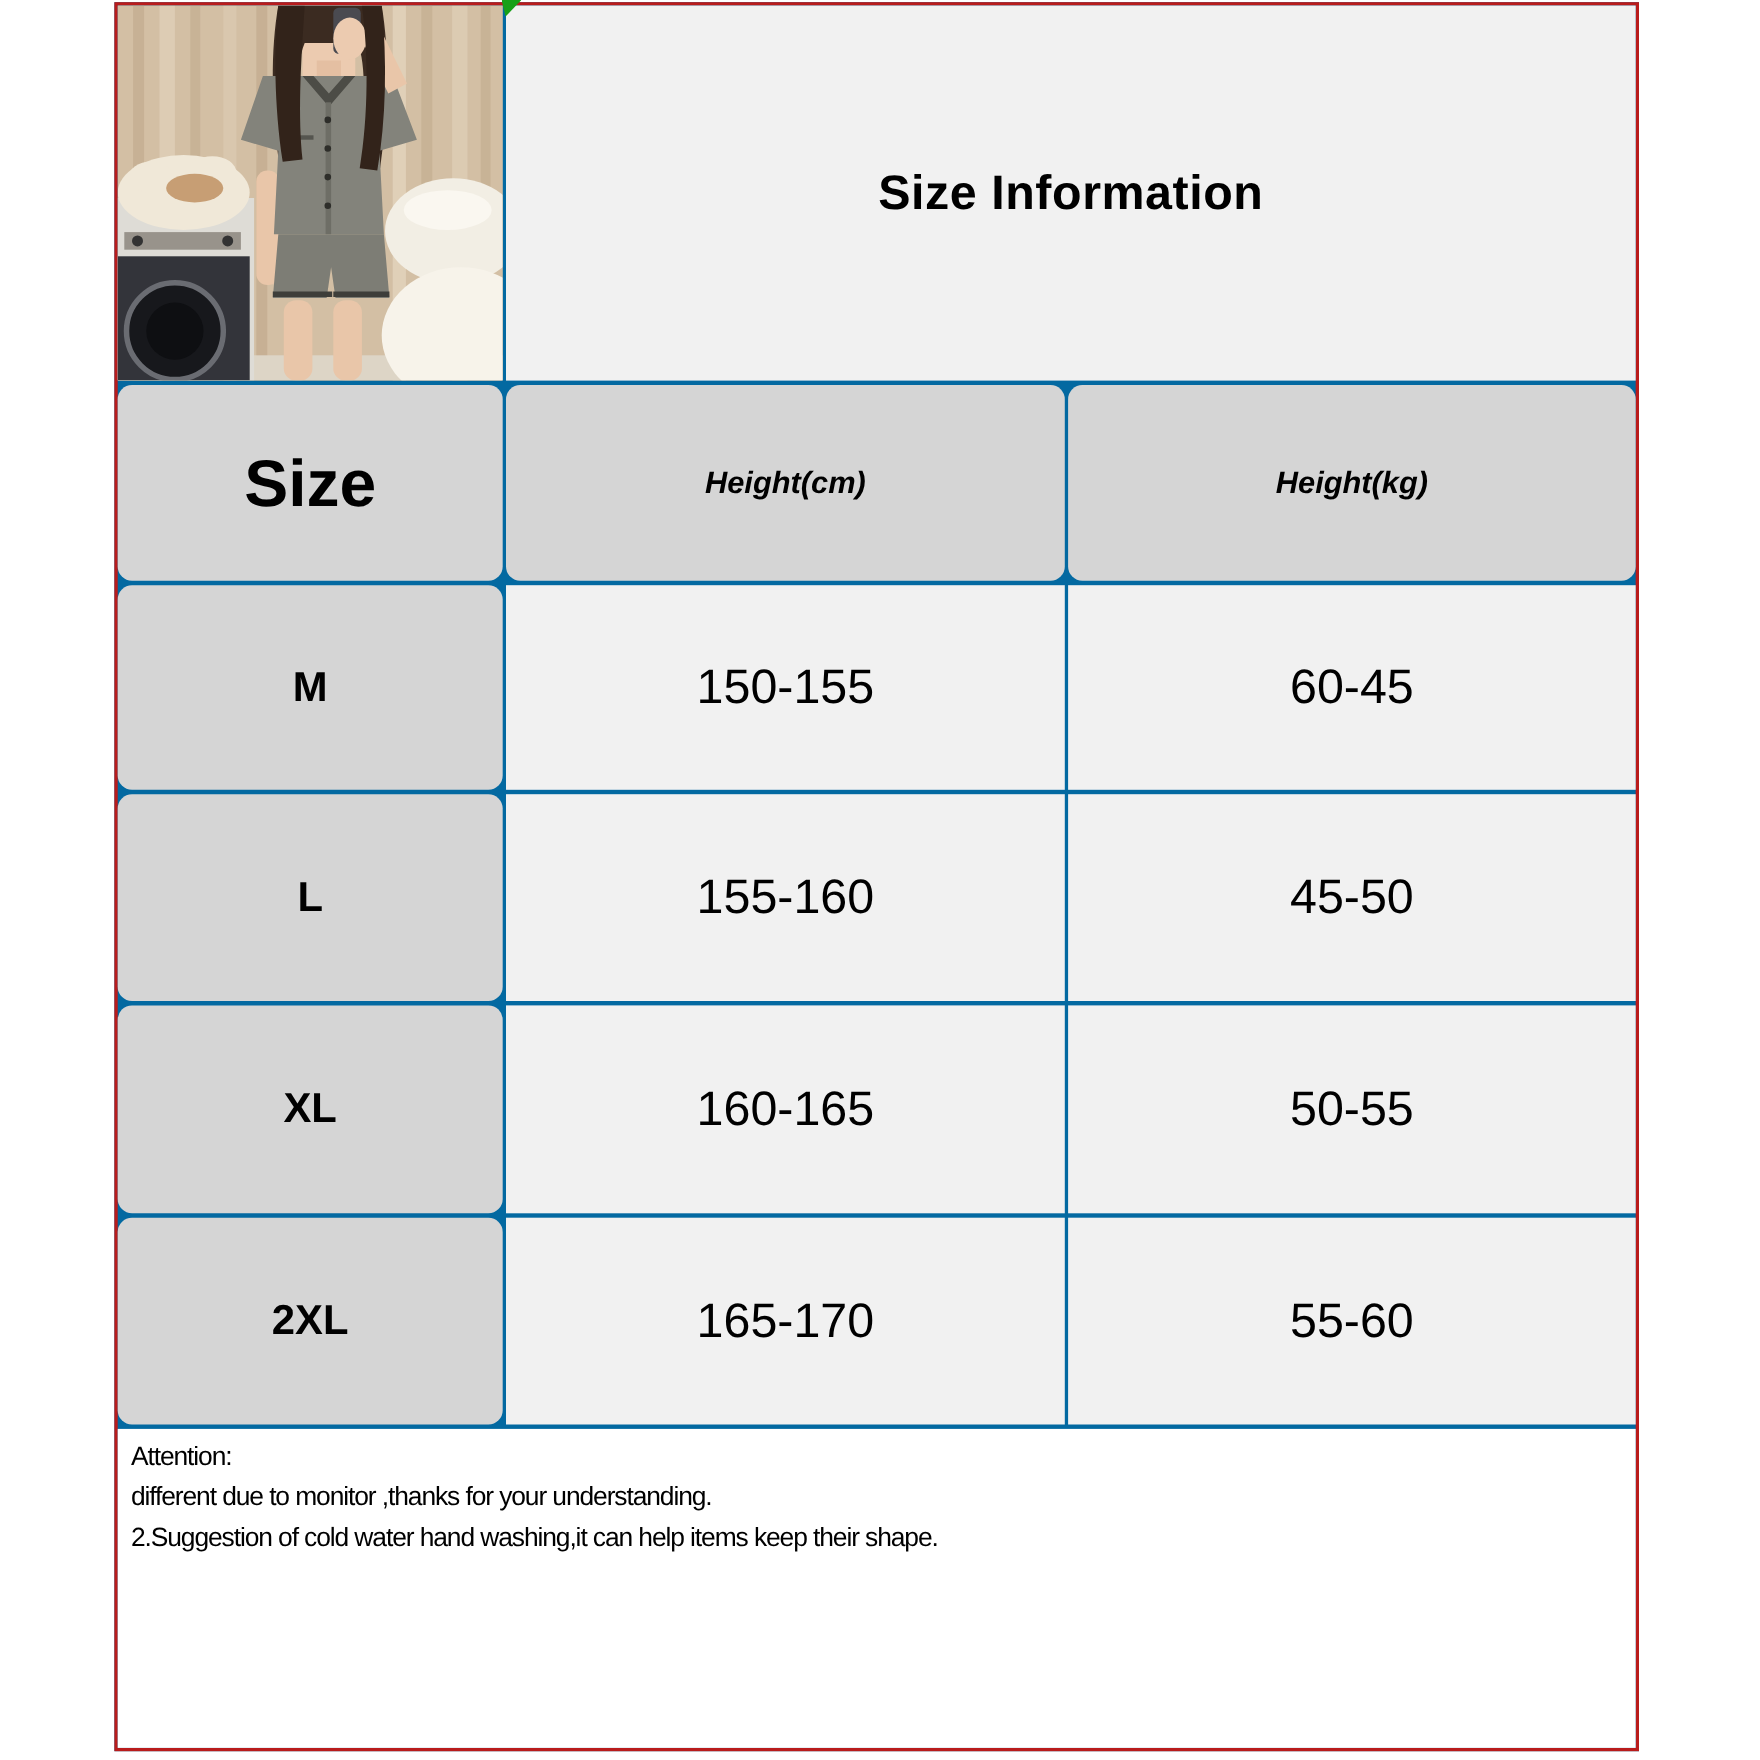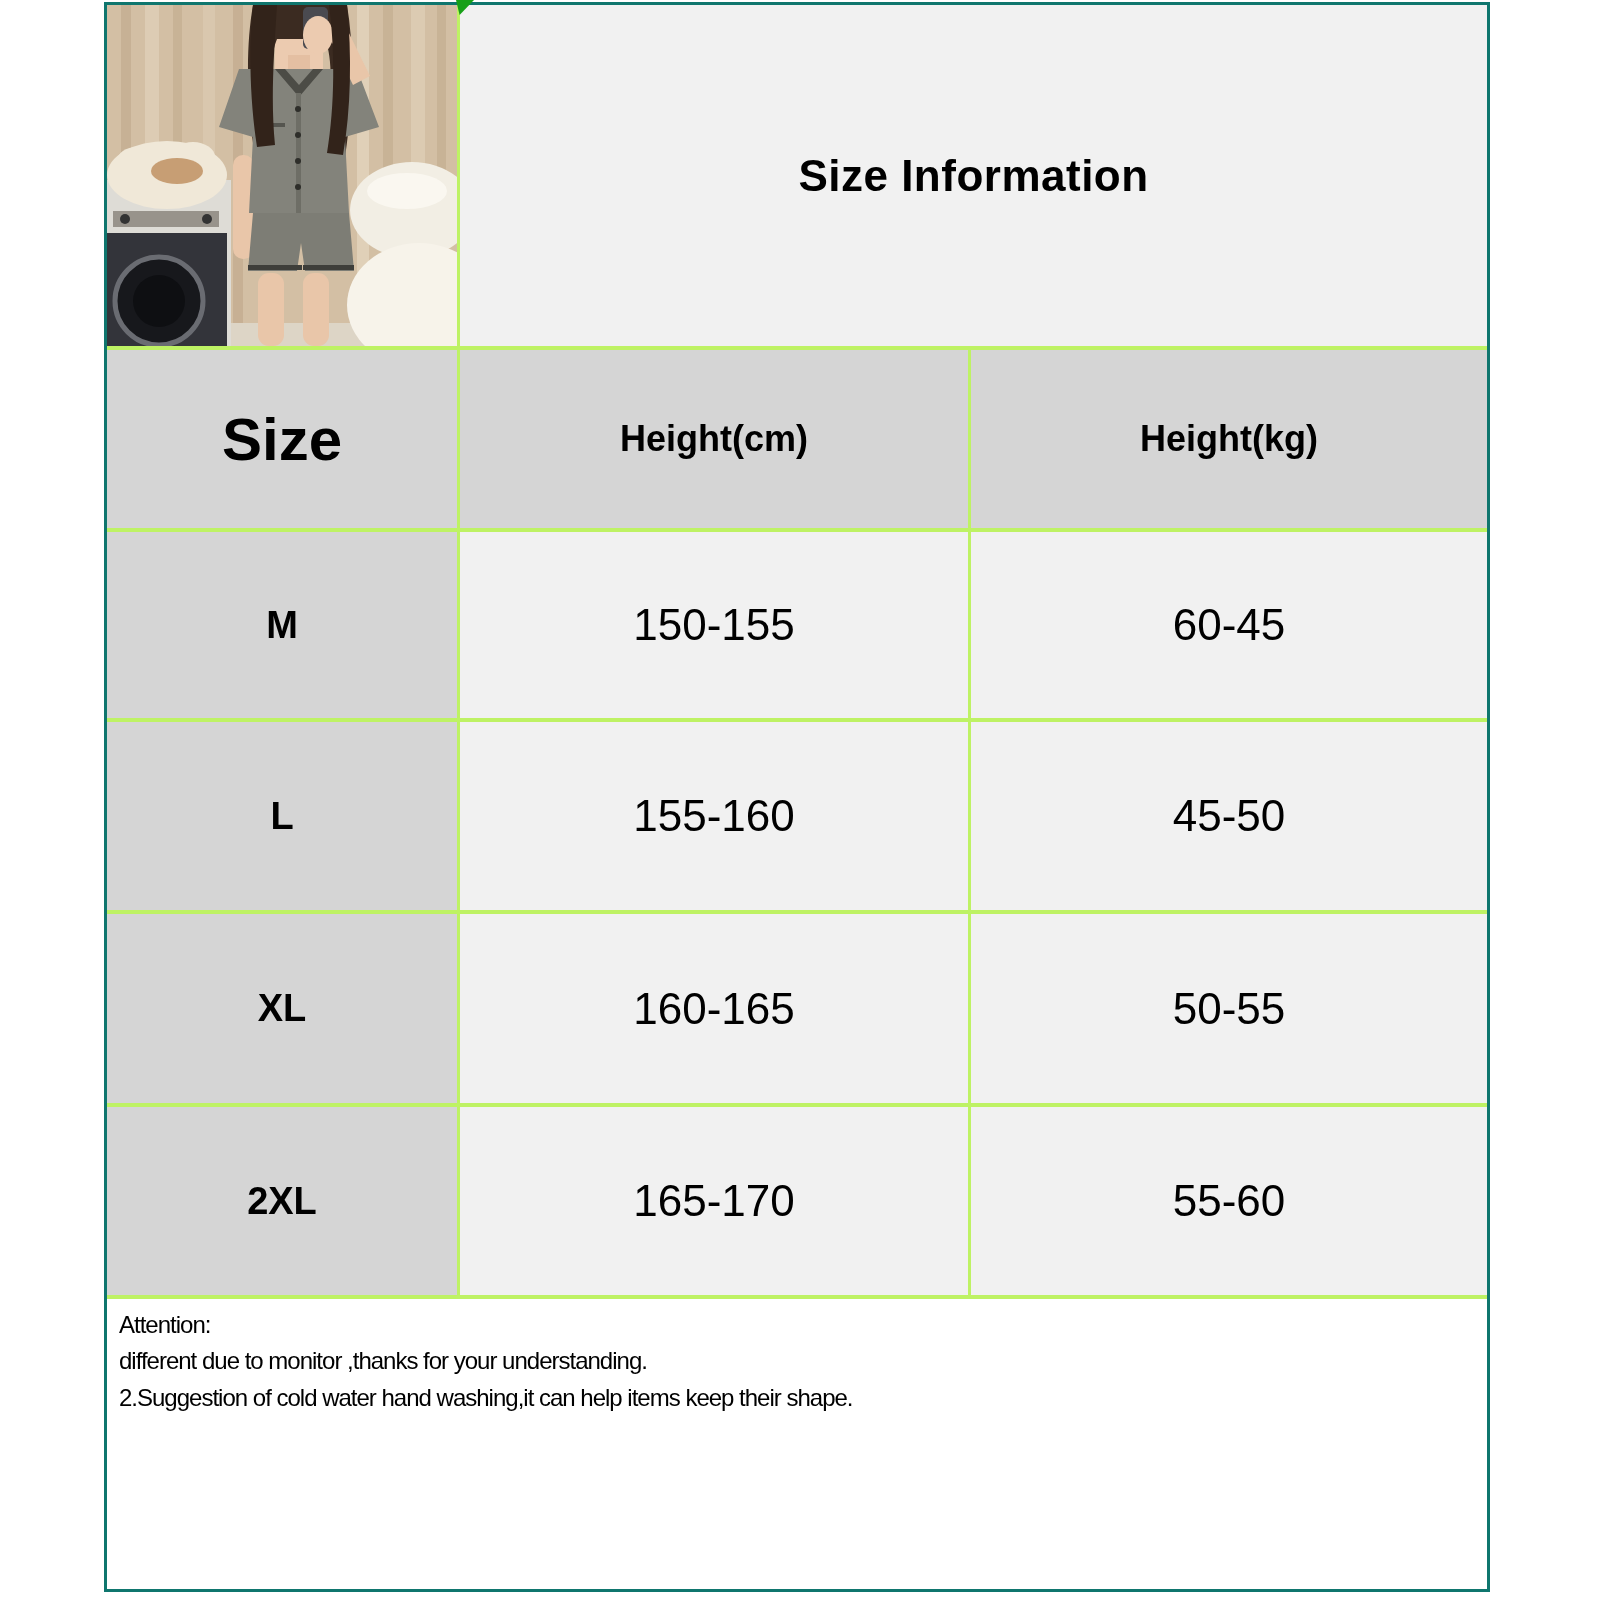--- a/index.html
+++ b/index.html
@@ -9,41 +9,41 @@
     background: #ffffff;
     font-family: "Liberation Sans", sans-serif;
     color: #000;
     overflow: hidden;
   }
   .size-table {
     position: absolute;
     left: 104px; top: 2px;
     width: 1386px; height: 1590px;
     box-sizing: border-box;
-    border: 3px solid #0f766e;
-    background: #bef264;
+    border: 3px solid #b91c1c;
+    background: #0369a1;
     display: grid;
     grid-template-columns: 350px 508px 516px;
     grid-template-rows: 341px 178px 186px 188px 189px 188px 290px;
     gap: 4px 3px;
   }
   .cell {
     background: #f1f1f1;
     display: flex;
     align-items: center;
     justify-content: center;
     overflow: hidden;
   }
-  .gray { background: #d5d5d5; }
+  .gray { background: #d5d5d5; border-radius: 13px; }
   .photo-cell { background: #d3bfa4; padding: 0; }
   .photo-cell svg { display: block; width: 100%; height: 100%; }
   .title-cell { grid-column: 2 / 4; }
   .title-text { font-size: 44px; font-weight: 700; letter-spacing: 0.5px; }
   .size-head { font-size: 60px; font-weight: 700; }
-  .head { font-size: 36px; font-weight: 700; }
+  .head { font-size: 28px; font-weight: 700; font-style: italic; }
   .size-val { font-size: 38px; font-weight: 700; }
   .val { font-size: 44px; font-weight: 400; text-align: right; }
   .attention-cell {
     grid-column: 1 / 4;
     background: #ffffff;
     display: block;
     padding: 8px 12px;
     box-sizing: border-box;
   }
   .att-line {

